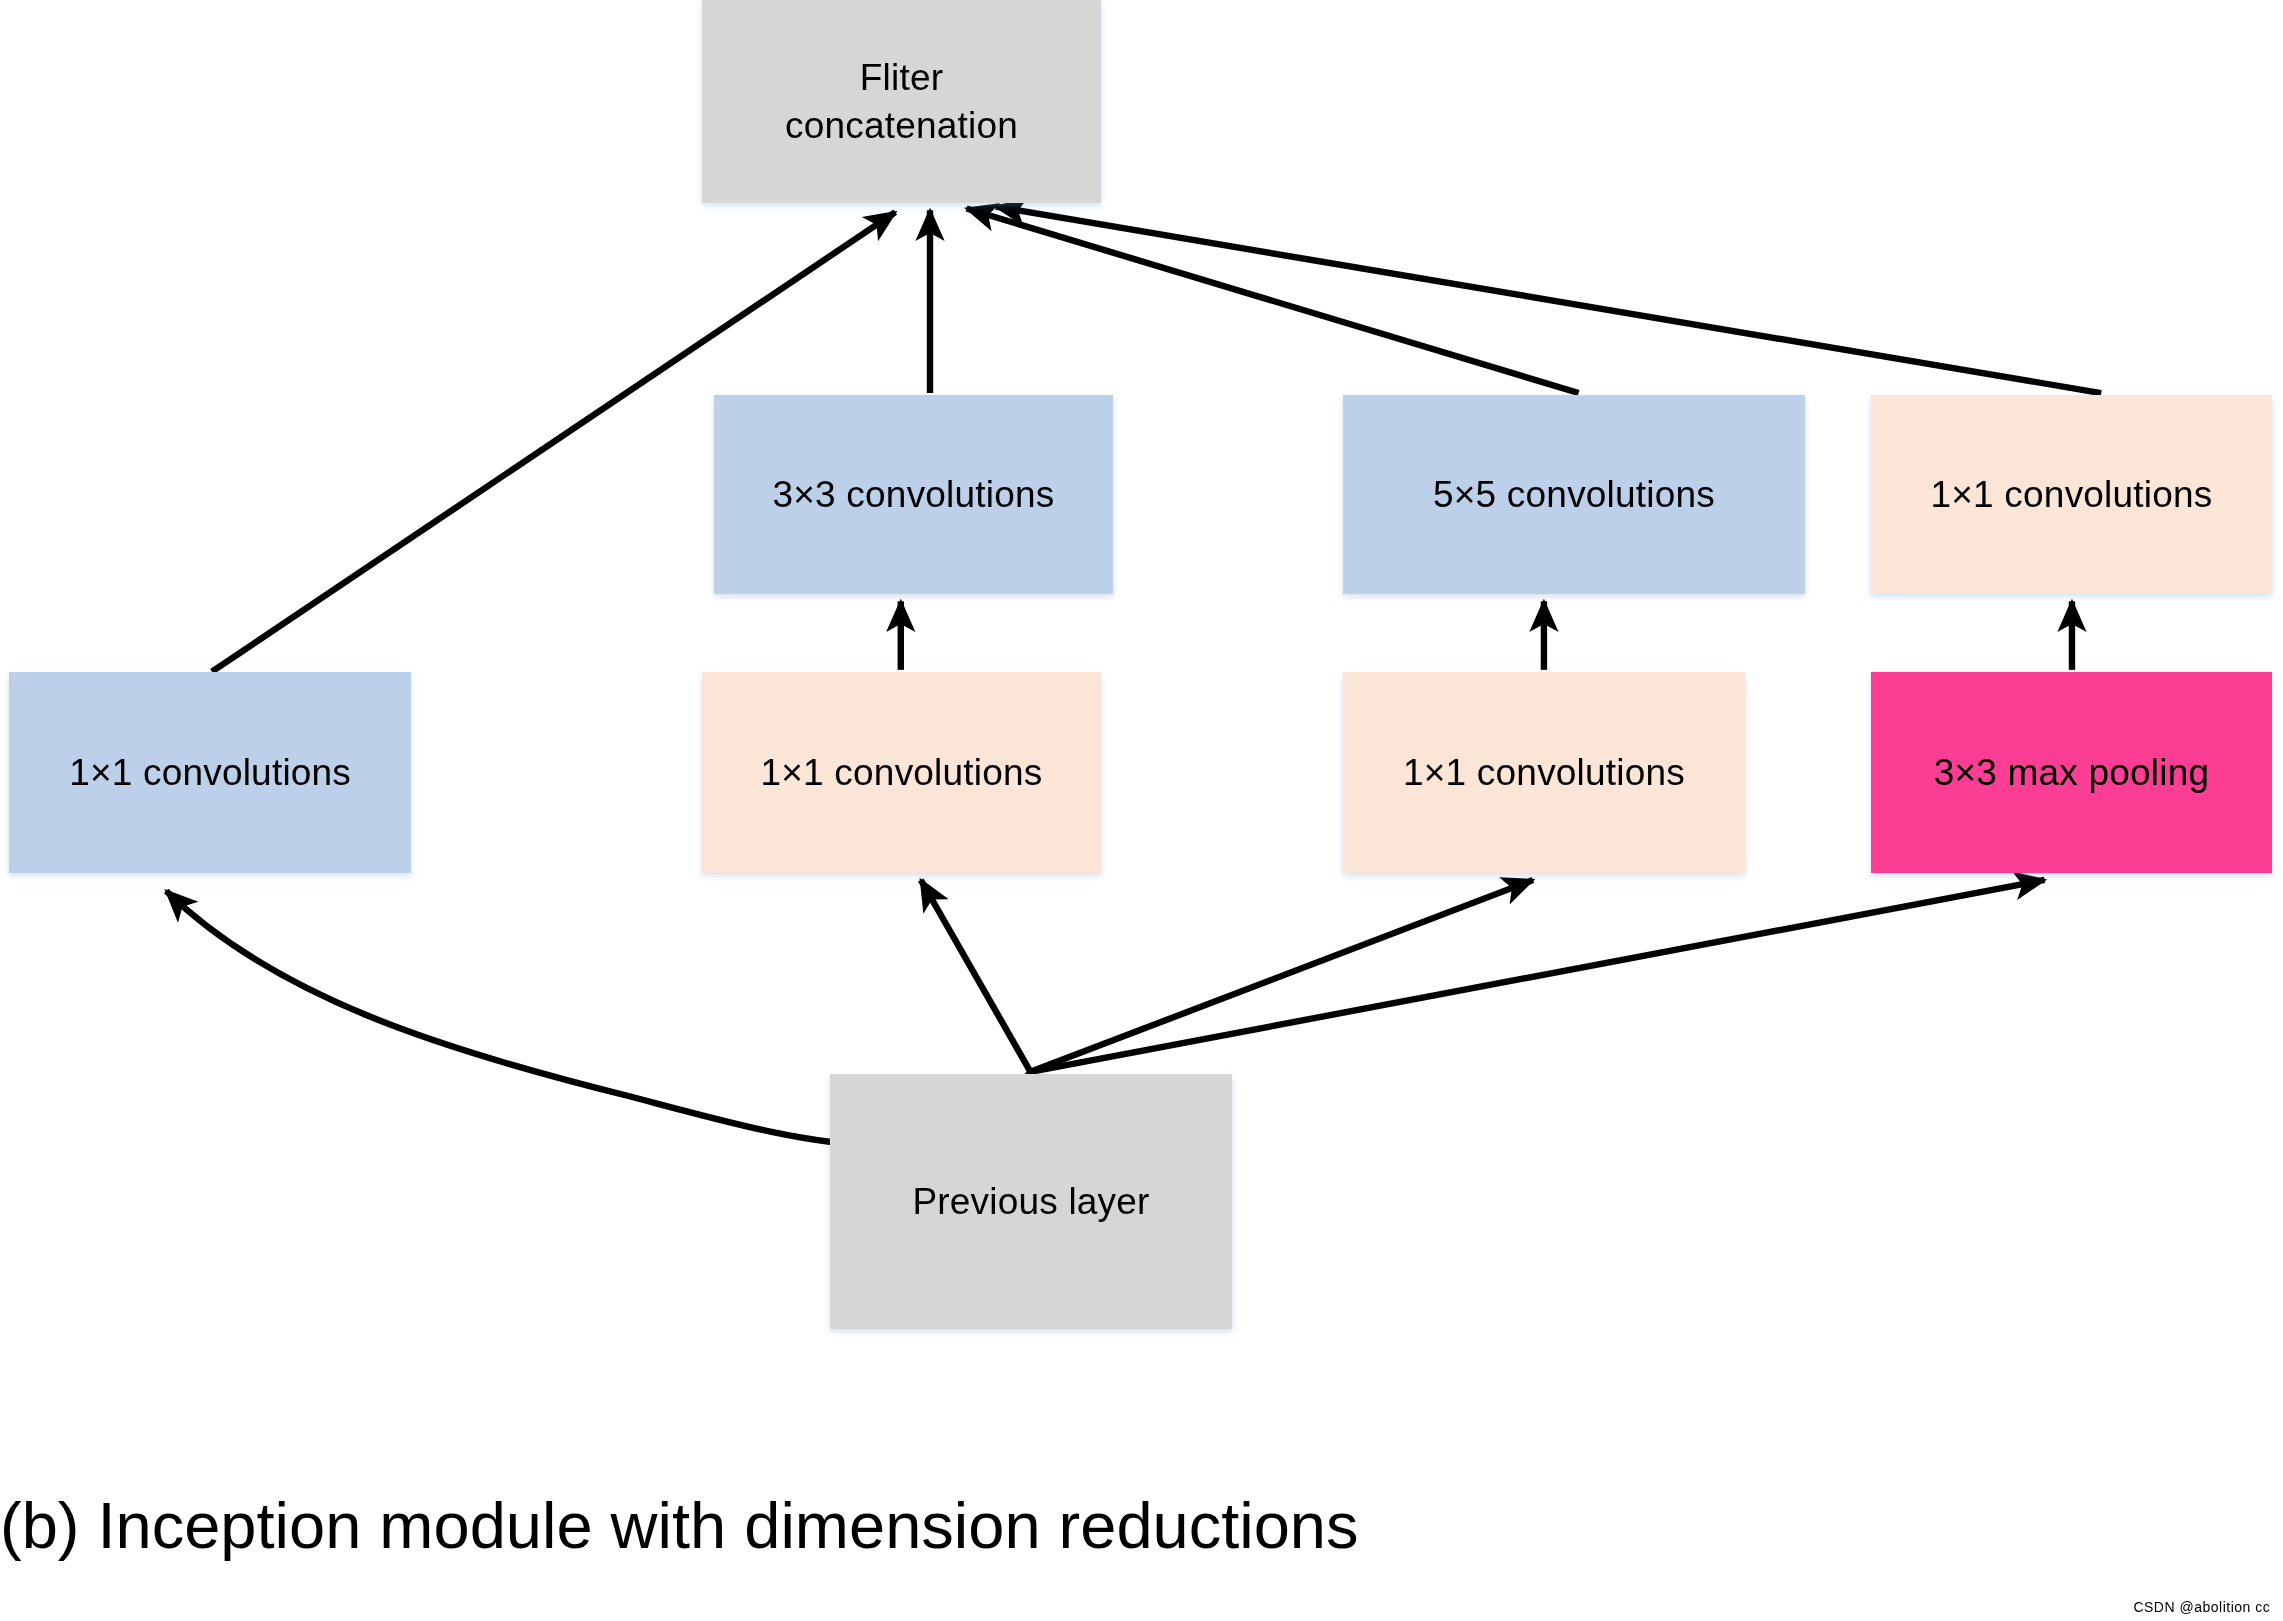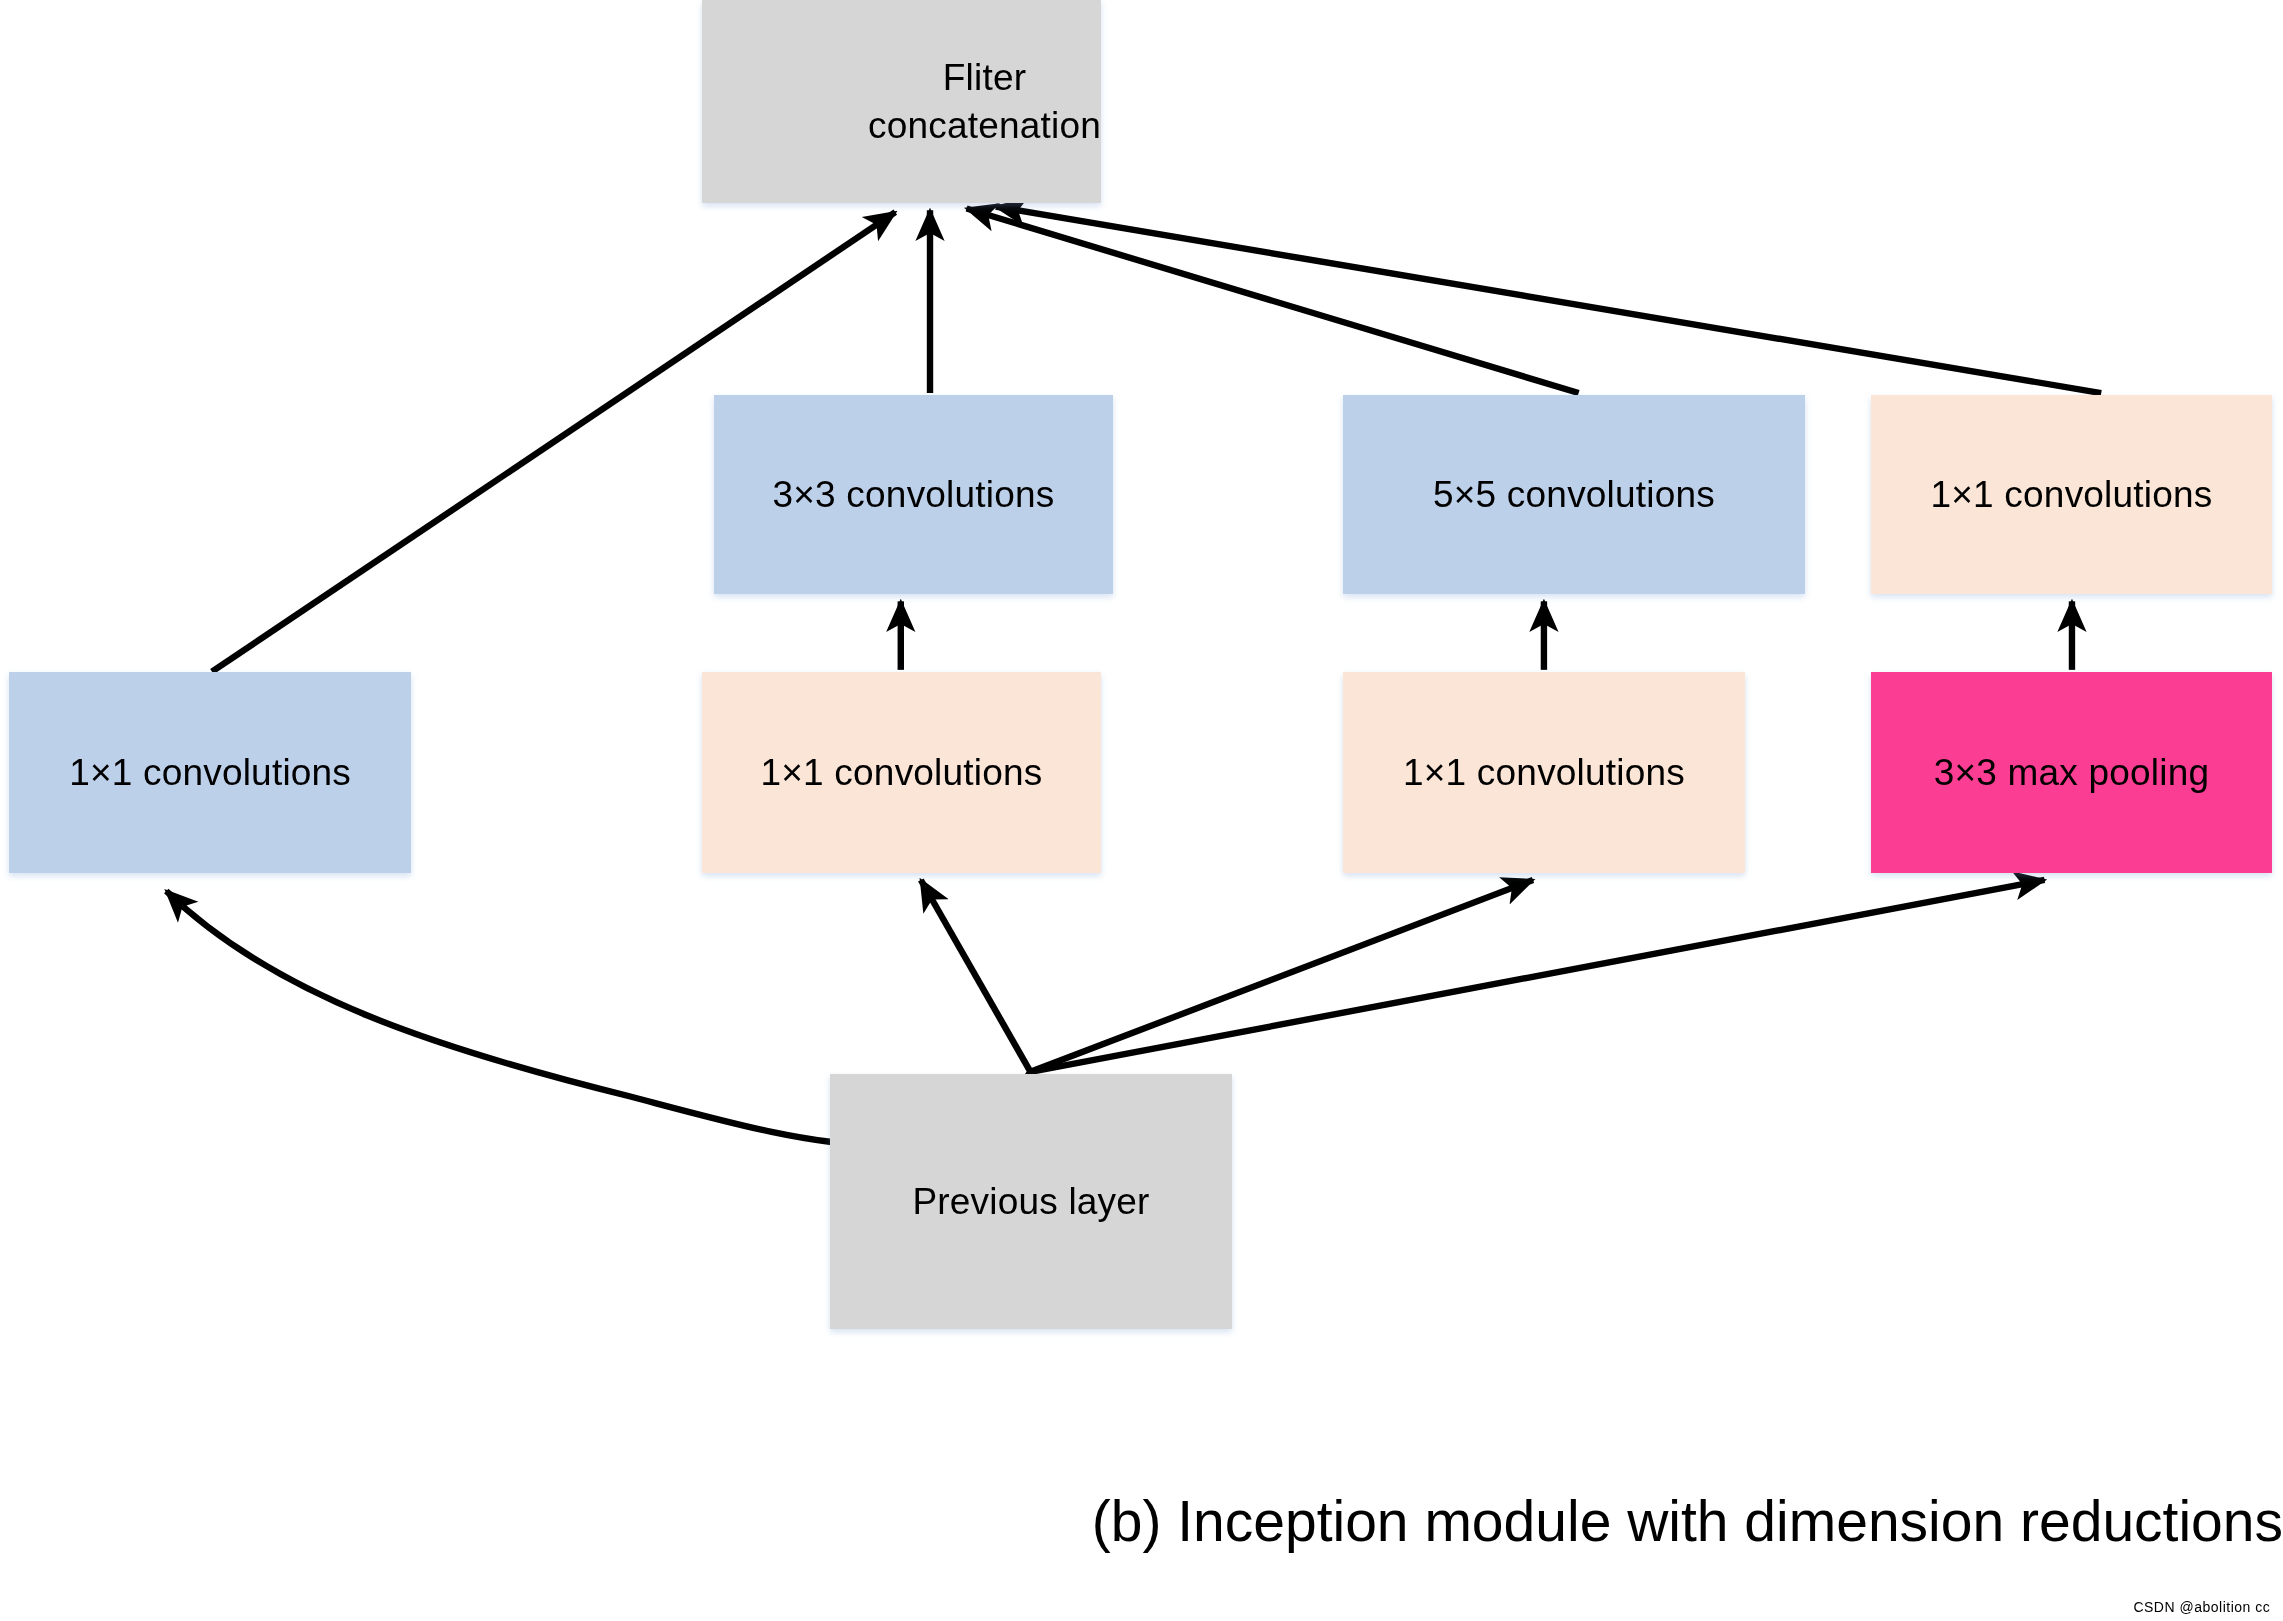--- a/index.html
+++ b/index.html
@@ -36,22 +36,22 @@
     font-family: "Liberation Sans", sans-serif;
     box-shadow: 0 2.7px 6.4px rgba(120, 160, 215, 0.30);
   }
   .node span { display: block; }
 
   .caption {
     position: absolute;
     left: 0;
     top: 1488px;
     width: 2283px;
-    text-align: right;
-    font-size: 57px;
+    text-align: left;
+    font-size: 65px;
     color: #000000;
     font-family: "Liberation Sans", sans-serif;
     letter-spacing: 0px;
   }
   .watermark {
     position: absolute;
     right: 12.8px;
     bottom: 7.3px;
     font-size: 14px;
     color: #000000;
@@ -92,21 +92,21 @@
 
       <line x1="1018" y1="430" x2="1018" y2="230"></line>
 
       <line x1="1728" y1="430" x2="1058" y2="228"></line>
 
       <line x1="2300" y1="430" x2="1090" y2="226"></line>
 
     </g>
   </svg>
 
-  <div class="node" style="left:702px; top:0px; width:399px; height:203px; background:#D6D6D6;justify-content:flex-end;">
+  <div class="node" style="left:702px; top:0px; width:399px; height:203px; background:#D6D6D6;">
     <div>
       <span>Fliter</span>
       <span>concatenation</span>
     </div>
   </div>
 
   <div class="node" style="left:702px; top:395px; width:399px; height:199px; background:#BDD0EA;margin-left:12px;">
     <span>3×3 convolutions</span>
   </div>
 

